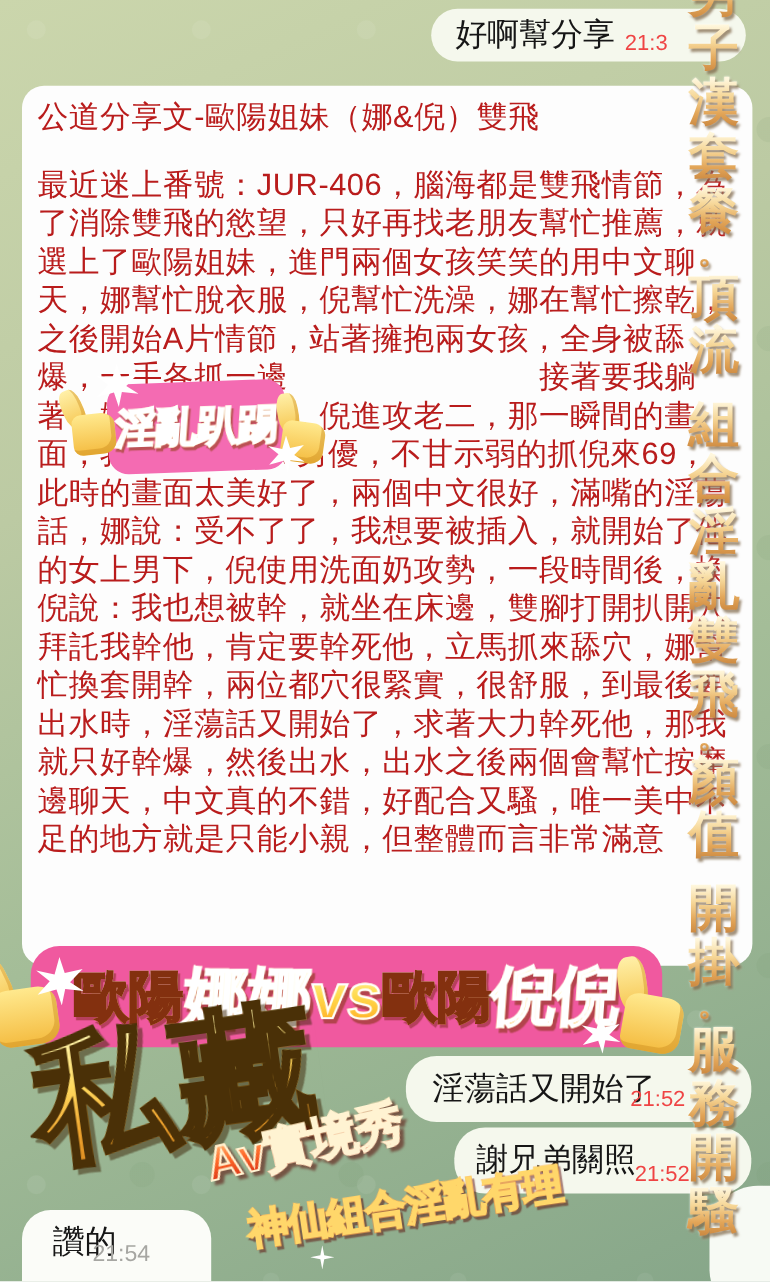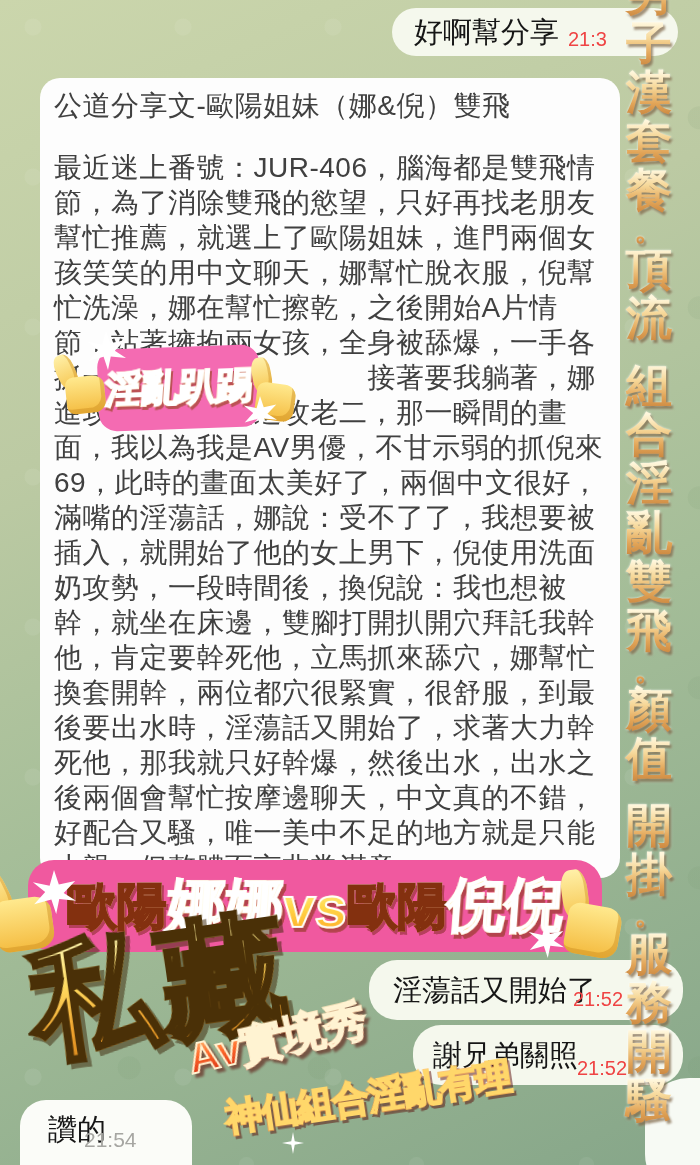--- a/index.html
+++ b/index.html
@@ -24,23 +24,23 @@
   .bubble-r1 .msg{line-height:60px;left:24px;}
   .bubble-r1 .time{left:204px;top:28px;}
   .bubble-r2{left:413px;top:1025px;width:270px;height:60px;z-index:3;}
   .bubble-r2 .msg{line-height:60px;left:20px;}
   .bubble-r2 .time{left:164px;top:32px;}
   .bubble-left{left:20px;top:1100px;width:172px;height:92px;background:#fbfcf8;border-radius:26px;z-index:4;}
   .bubble-left .msg{left:28px;line-height:58px;}
   .bubble-left .time{left:64px;top:28px;color:#a6a6a2;font-size:21px;}
   
   .share-post{
-    position:absolute;left:40px;top:78px;width:580px;height:800px;
+    position:absolute;left:20px;top:78px;width:664px;height:800px;
     background:var(--bubble-white,#fdfdfd);border-radius:20px;z-index:2;
-    padding:10px 14px;box-sizing:border-box;overflow:hidden;color:#404040;
+    padding:10px 14px;box-sizing:border-box;overflow:hidden;color:#b91c1c;
   }
   .share-title{font-size:28px;line-height:36px;letter-spacing:.5px;margin:0 0 26px 0;font-weight:normal;}
   .share-body{font-size:28px;line-height:35px;letter-spacing:.5px;word-break:break-all;}
   
   .thumb{position:absolute;z-index:7;}
   .thumb .fist{position:absolute;left:12%;top:36%;width:68%;height:56%;
     background:linear-gradient(180deg,#ffe98e,#f4bb3f);border-radius:22% 30% 30% 22%;
     box-shadow:inset -4px -5px 0 rgba(205,140,30,.45);}
   .thumb .tip{position:absolute;left:0;top:0;width:32%;height:55%;
     background:linear-gradient(180deg,#fff0a8,#f6c54e);border-radius:40%;

